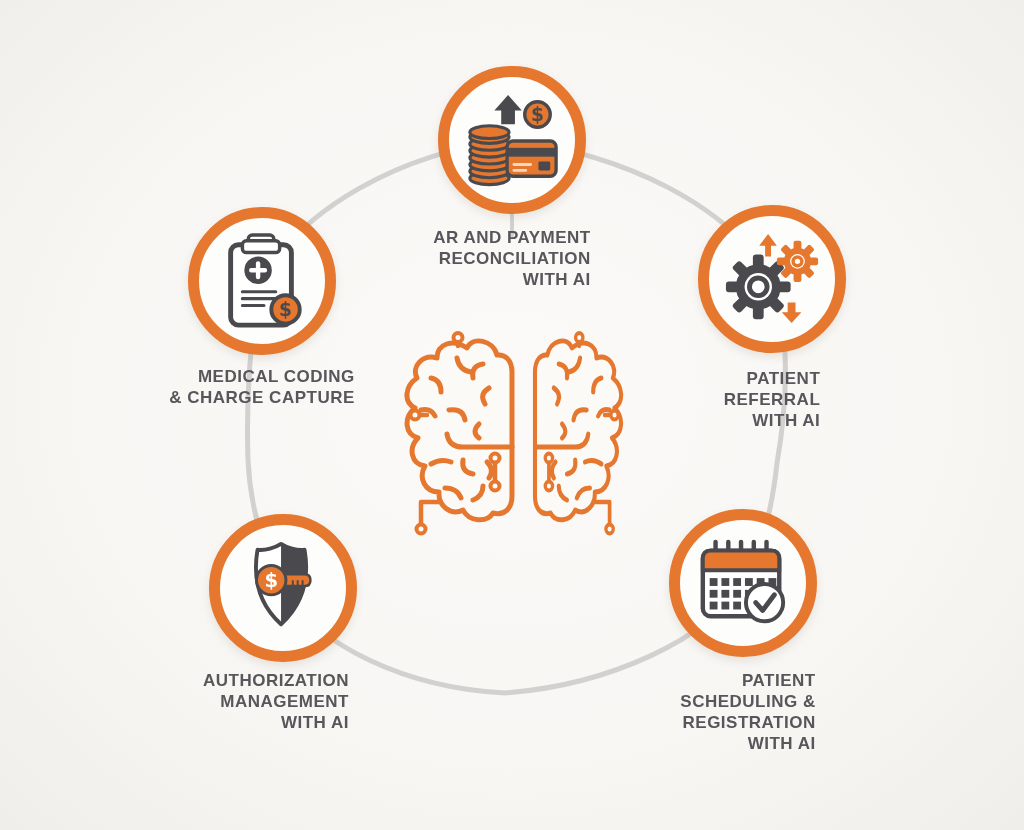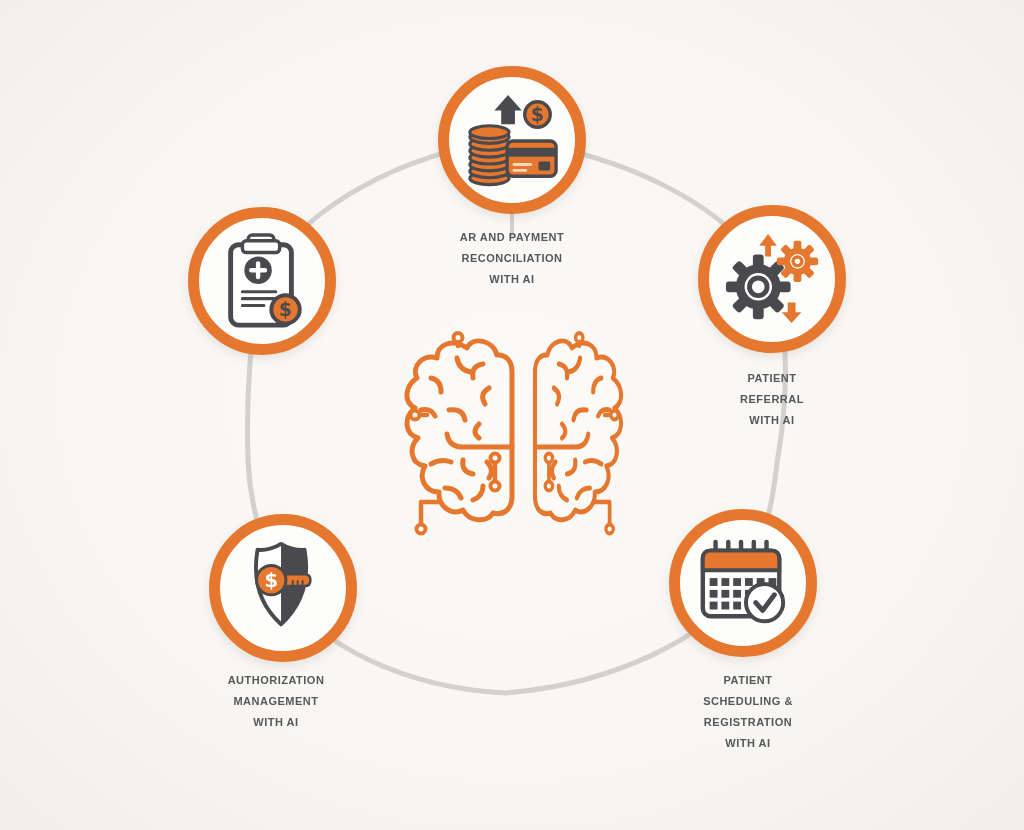--- a/index.html
+++ b/index.html
@@ -23,22 +23,22 @@
   .backdrop{position:absolute;left:0;top:0;}
   .node{
     position:absolute;width:148px;height:148px;border-radius:50%;
     border:11px solid var(--accent-orange);
     background:#FDFDFB;
     display:flex;align-items:center;justify-content:center;
     box-shadow:0 4px 10px rgba(110,85,55,0.12);
   }
   .label{
     position:absolute;transform:translateX(-50%);
-    text-align:center;white-space:pre-line;
-    font-weight:700;font-size:11px;line-height:21px;letter-spacing:0.5px;
+    text-align:right;white-space:pre-line;
+    font-weight:700;font-size:17px;line-height:21px;letter-spacing:0.5px;
     color:var(--label-text);
   }
   .brain{position:absolute;left:401px;top:330px;width:232px;height:212px;}
   svg{display:block;}
   svg text{font-family:"DejaVu Sans","Liberation Sans",sans-serif;}
 </style>
 </head>
 <body>
 
 <div class="canvas">
@@ -223,14 +223,16 @@
   <div class="label" style="left:772px;top:368px">PATIENT
 REFERRAL
 WITH AI</div>
   <div class="label" style="left:748px;top:670px">PATIENT
 SCHEDULING &amp;
 REGISTRATION
 WITH AI</div>
   <div class="label" style="left:276px;top:670px">AUTHORIZATION
 MANAGEMENT
 WITH AI</div>
+  <div class="label" style="left:262px;top:366px">MEDICAL CODING
+&amp; CHARGE CAPTURE</div>
 
 </div>
 
 </body></html>

